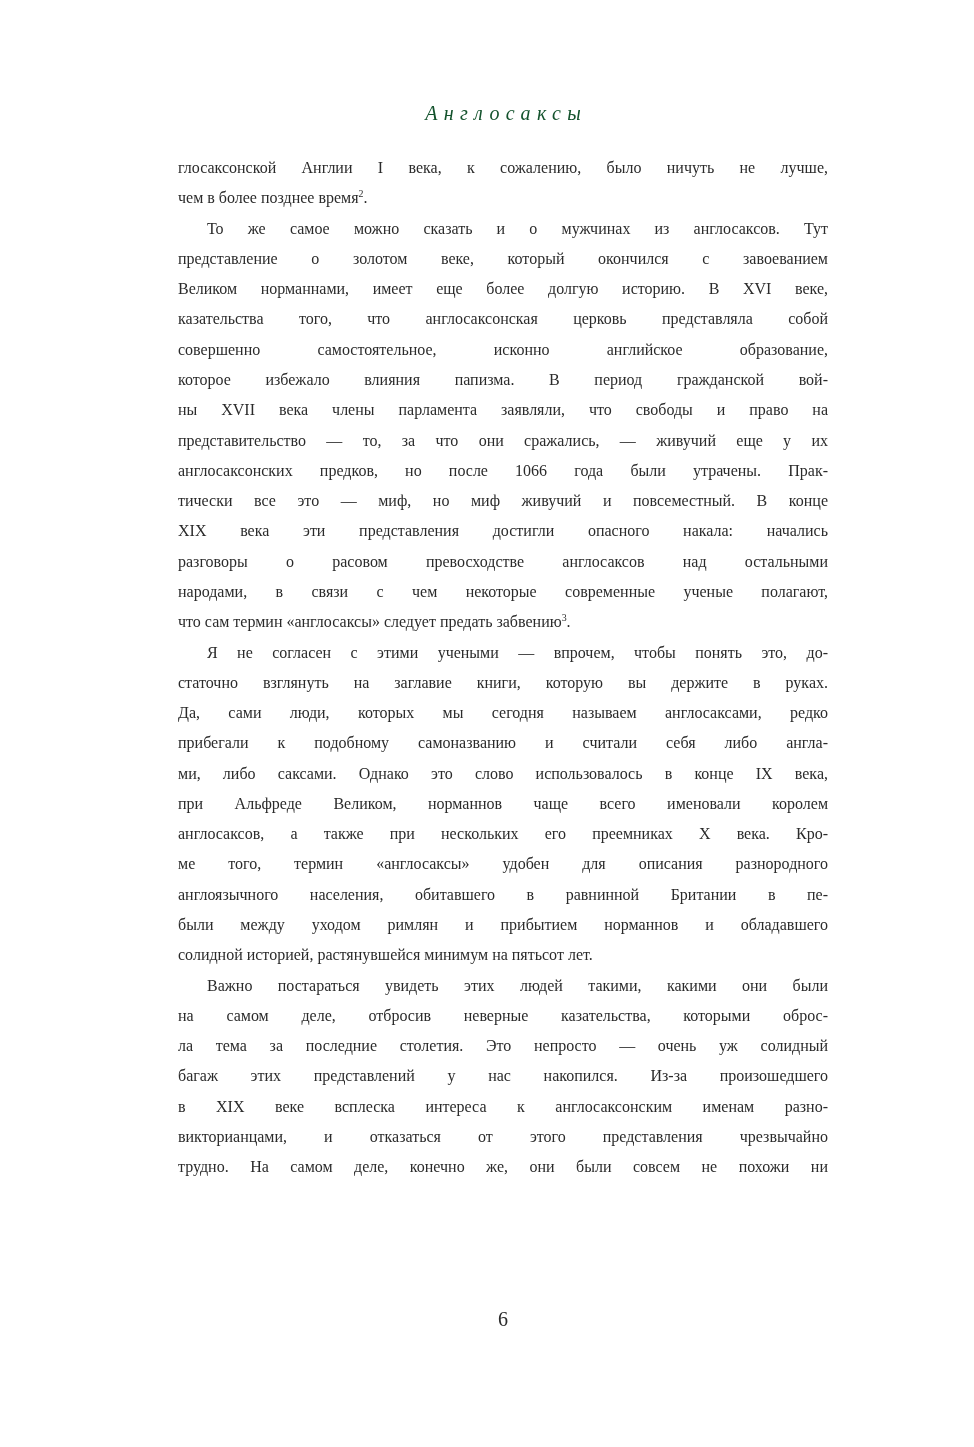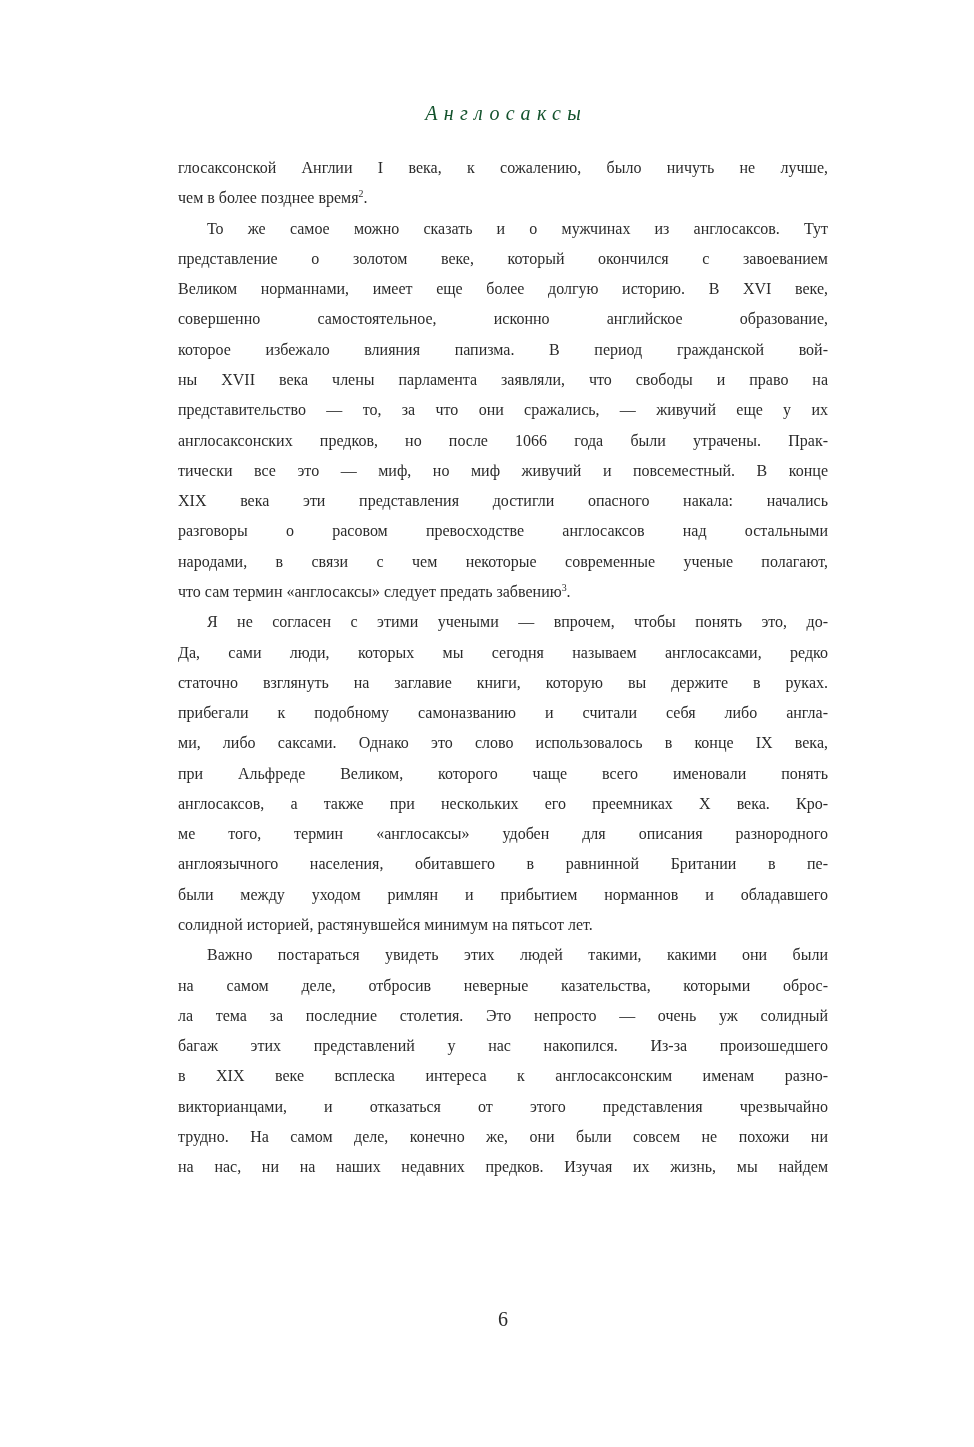--- a/index.html
+++ b/index.html
@@ -70,50 +70,50 @@
 
   <div class="body-text">
       <div>
         <div class="line">глосаксонской Англии I века, к сожалению, было ничуть не лучше,</div>
         <div class="line para-end">чем в более позднее время<sup class="fn">2</sup>.</div>
       </div>
       <div>
         <div class="line indent-first">То же самое можно сказать и о мужчинах из англосаксов. Тут</div>
         <div class="line">представление о золотом веке, который окончился с завоеванием</div>
         <div class="line">Великом норманнами, имеет еще более долгую историю. В XVI веке,</div>
+        <div class="line">казательства того, что англосаксонская церковь представляла собой</div>
         <div class="line">совершенно самостоятельное, исконно английское образование,</div>
         <div class="line">которое избежало влияния папизма. В период гражданской вой-</div>
         <div class="line">ны XVII века члены парламента заявляли, что свободы и право на</div>
         <div class="line">представительство — то, за что они сражались, — живучий еще у их</div>
         <div class="line">англосаксонских предков, но после 1066 года были утрачены. Прак-</div>
         <div class="line">тически все это — миф, но миф живучий и повсеместный. В конце</div>
         <div class="line">XIX века эти представления достигли опасного накала: начались</div>
         <div class="line">разговоры о расовом превосходстве англосаксов над остальными</div>
         <div class="line">народами, в связи с чем некоторые современные ученые полагают,</div>
         <div class="line para-end">что сам термин «англосаксы» следует предать забвению<sup class="fn">3</sup>.</div>
       </div>
       <div>
         <div class="line indent-first">Я не согласен с этими учеными — впрочем, чтобы понять это, до-</div>
+        <div class="line">статочно взглянуть на заглавие книги, которую вы держите в руках.</div>
         <div class="line">Да, сами люди, которых мы сегодня называем англосаксами, редко</div>
-        <div class="line">статочно взглянуть на заглавие книги, которую вы держите в руках.</div>
         <div class="line">прибегали к подобному самоназванию и считали себя либо англа-</div>
         <div class="line">ми, либо саксами. Однако это слово использовалось в конце IX века,</div>
-        <div class="line">при Альфреде Великом, которого чаще всего именовали понять</div>
+        <div class="line">при Альфреде Великом, норманнов чаще всего именовали королем</div>
         <div class="line">англосаксов, а также при нескольких его преемниках X века. Кро-</div>
         <div class="line">ме того, термин «англосаксы» удобен для описания разнородного</div>
         <div class="line">англоязычного населения, обитавшего в равнинной Британии в пе-</div>
         <div class="line">были между уходом римлян и прибытием норманнов и обладавшего</div>
         <div class="line para-end">солидной историей, растянувшейся минимум на пятьсот лет.</div>
       </div>
       <div>
         <div class="line indent-first">Важно постараться увидеть этих людей такими, какими они были</div>
         <div class="line">на самом деле, отбросив неверные казательства, которыми оброс-</div>
         <div class="line">ла тема за последние столетия. Это непросто — очень уж солидный</div>
         <div class="line">багаж этих представлений у нас накопился. Из-за произошедшего</div>
         <div class="line">в XIX веке всплеска интереса к англосаксонским именам разно-</div>
         <div class="line">викторианцами, и отказаться от этого представления чрезвычайно</div>
         <div class="line">трудно. На самом деле, конечно же, они были совсем не похожи ни</div>
-        <div class="line">на нас, ни на наших недавних предков. Изучая их жизнь, мы найдем</div>
       </div>
     </div>
 
   <div class="page-number">6</div>
 </div>
 
 </body></html>

